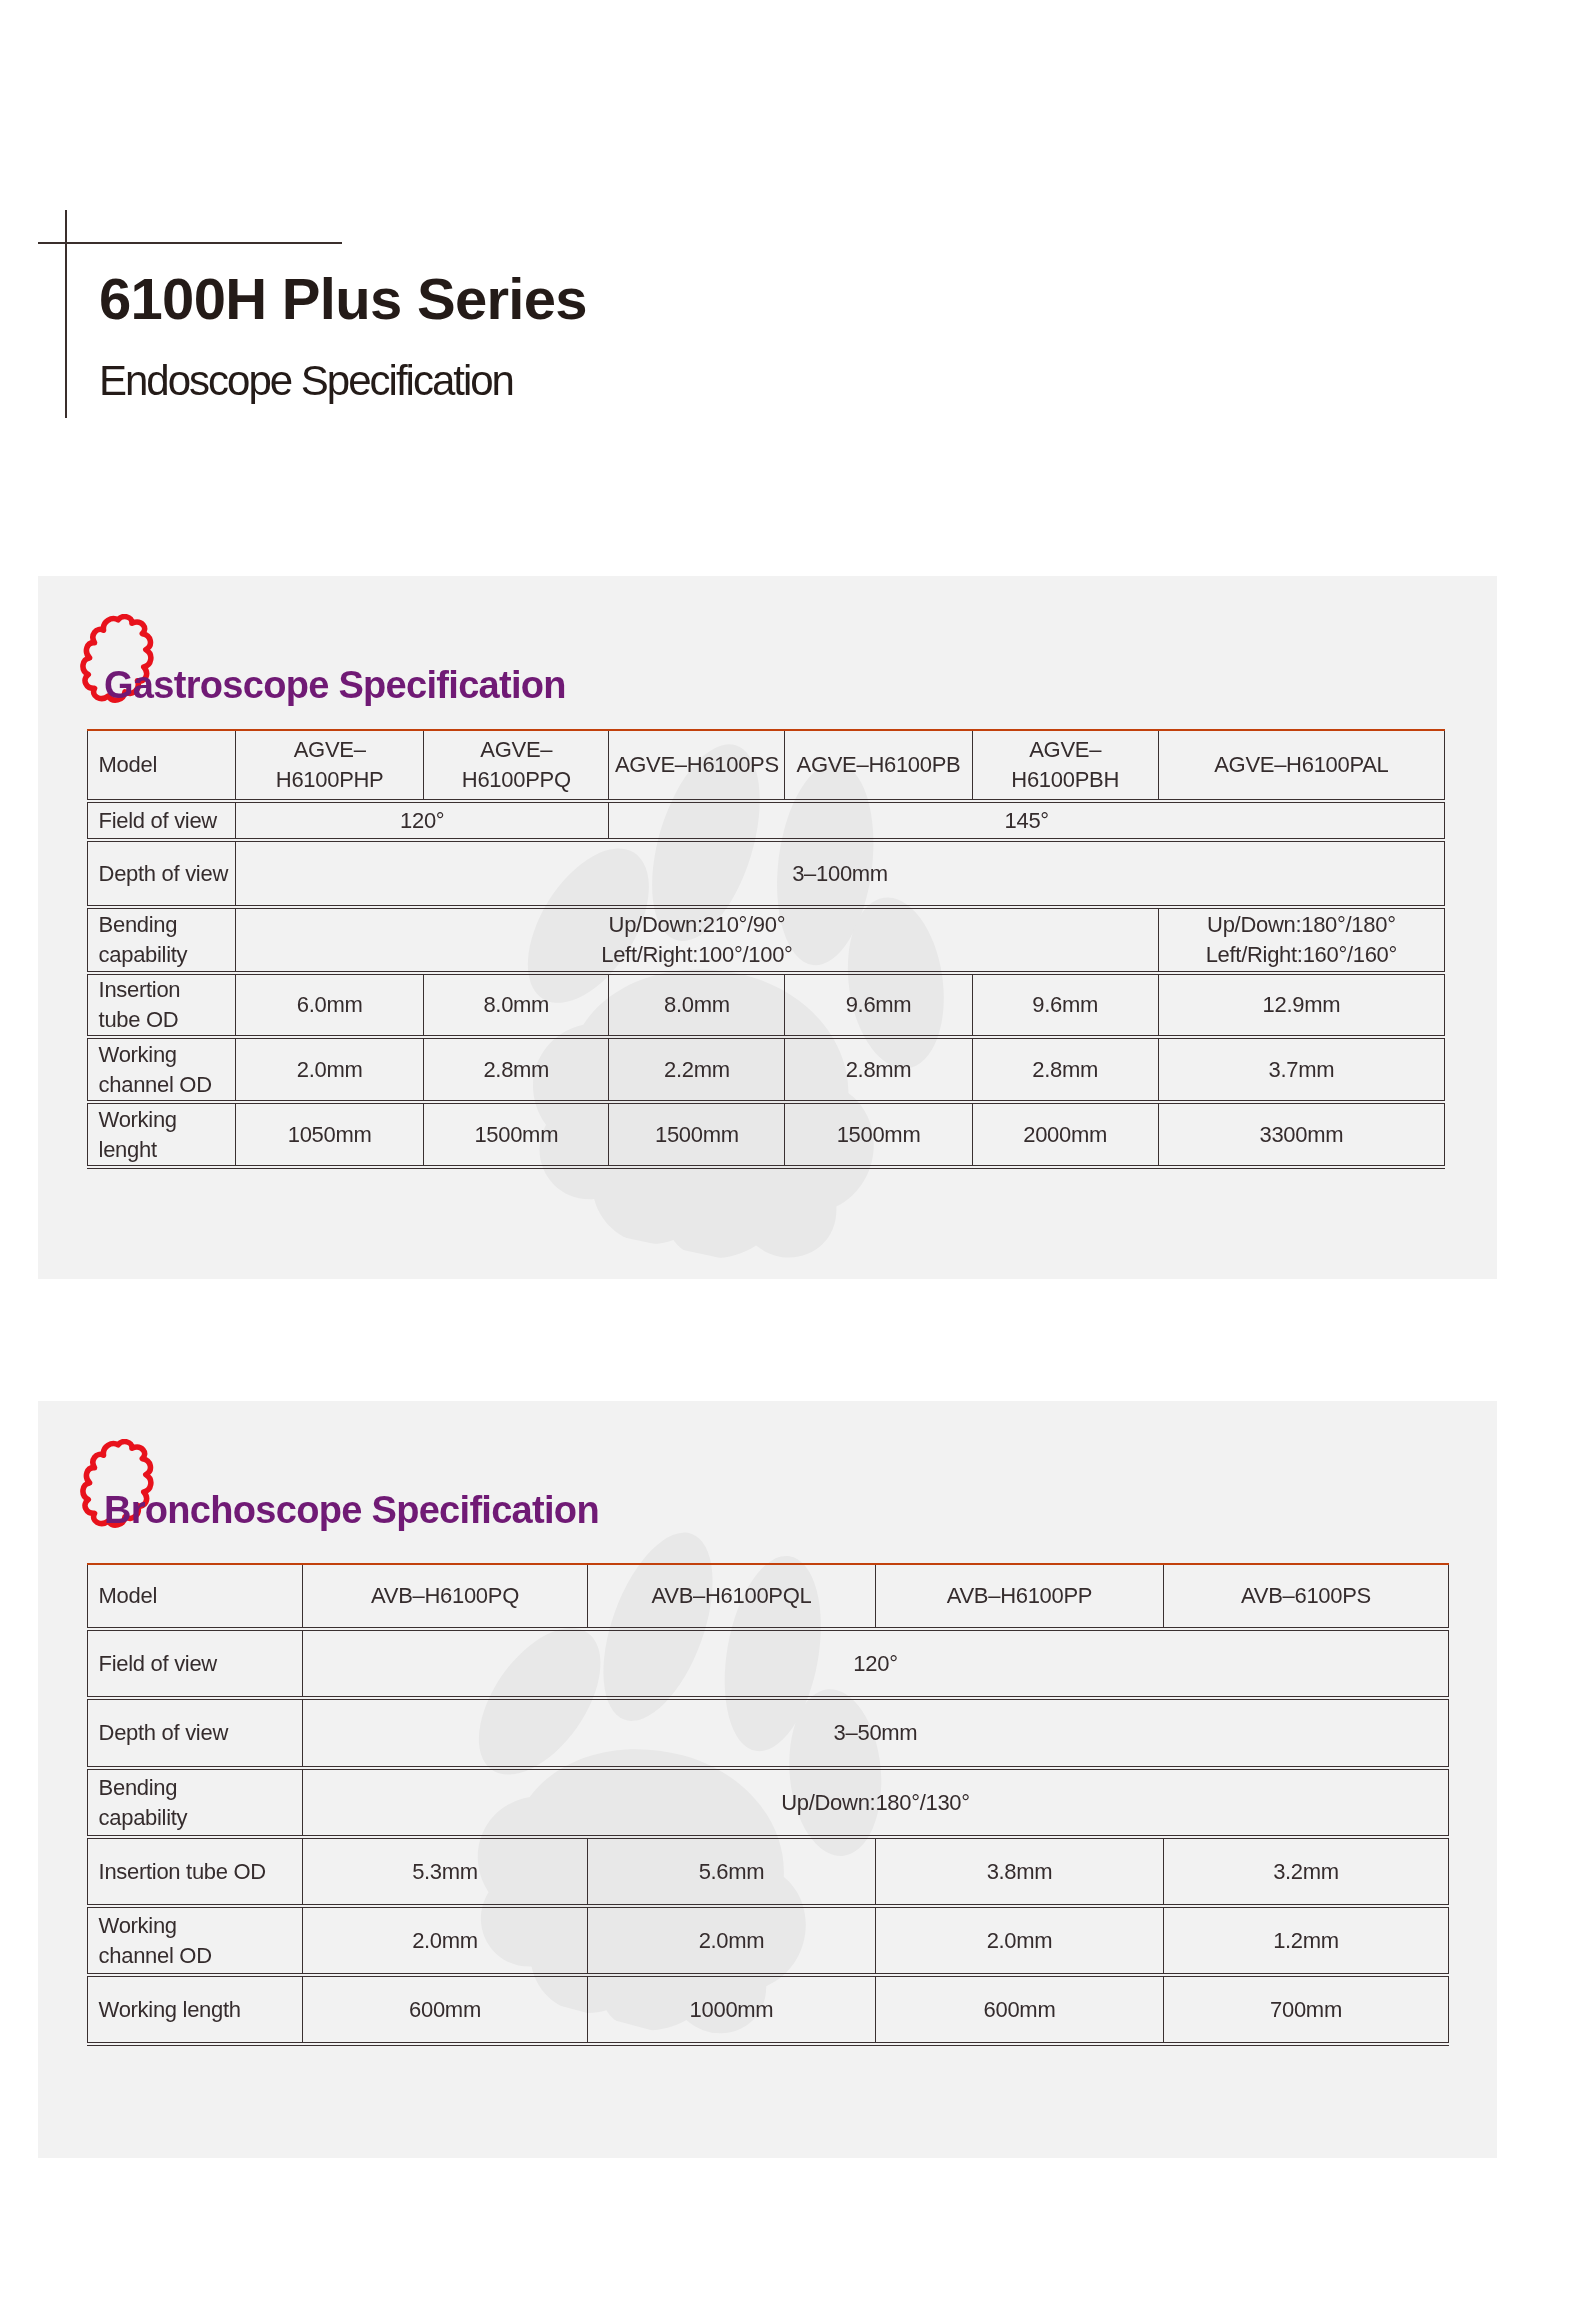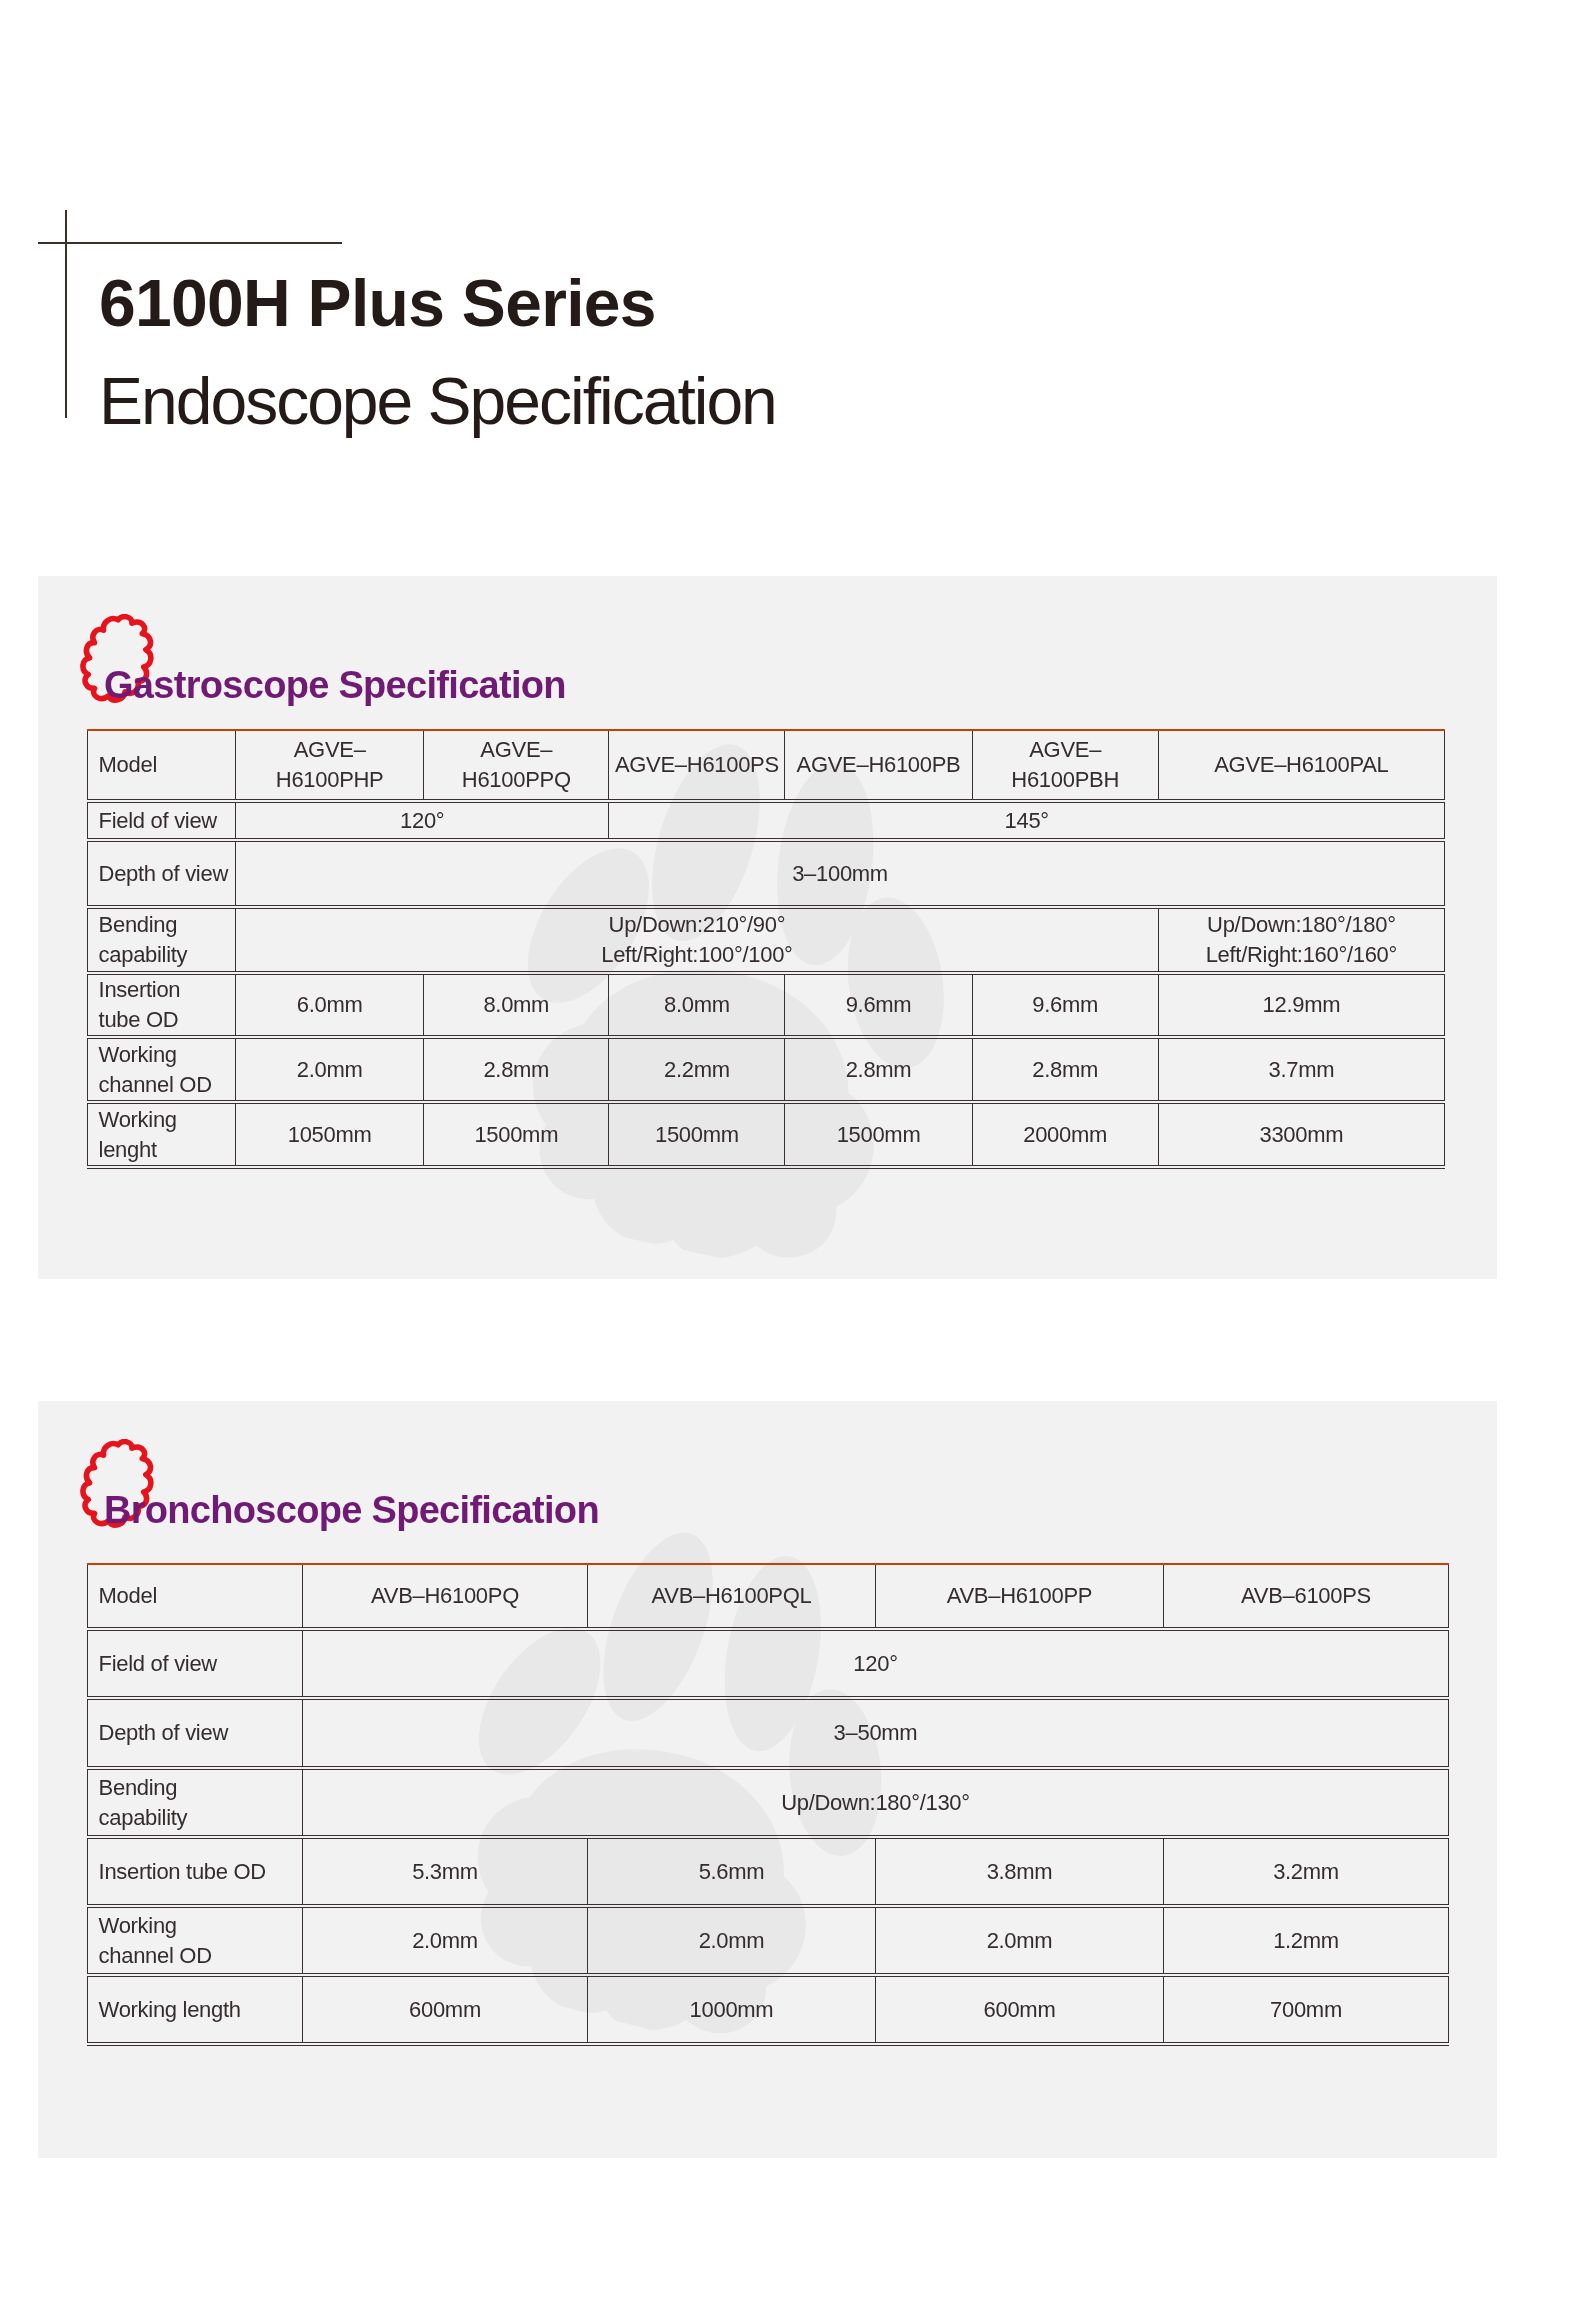--- a/index.html
+++ b/index.html
@@ -11,25 +11,25 @@
     color:#2f2627;
     overflow:hidden;
   }
   
   .crop-v{position:absolute;left:65px;top:210px;width:2px;height:208px;background:#3a2f2c;}
   .crop-h{position:absolute;left:38px;top:242px;width:304px;height:2px;background:#3a2f2c;}
 
   
   .title-block{position:absolute;left:99px;top:270px;}
   .title-series{
-    font-size:66px;font-weight:800;letter-spacing:-0.7px;
+    font-size:58px;font-weight:800;letter-spacing:-0.7px;
     color:#241b18;line-height:1.0;margin:0;
   }
   .title-subtitle{
-    font-size:66px;font-weight:400;letter-spacing:-2px;
+    font-size:42px;font-weight:400;letter-spacing:-2px;
     color:#241b18;line-height:1.0;margin:32px 0 0 0;
   }
 
   
   .panel{
     position:absolute;left:38px;width:1459px;
     background:#f2f2f2;
   }
   .panel-gastroscope{top:576px;height:703px;}
   .panel-bronchoscope{top:1401px;height:757px;}

